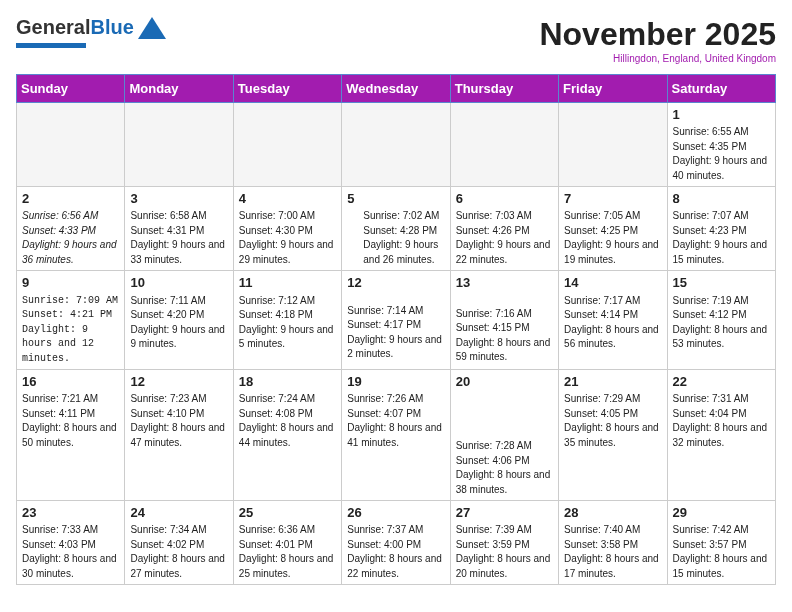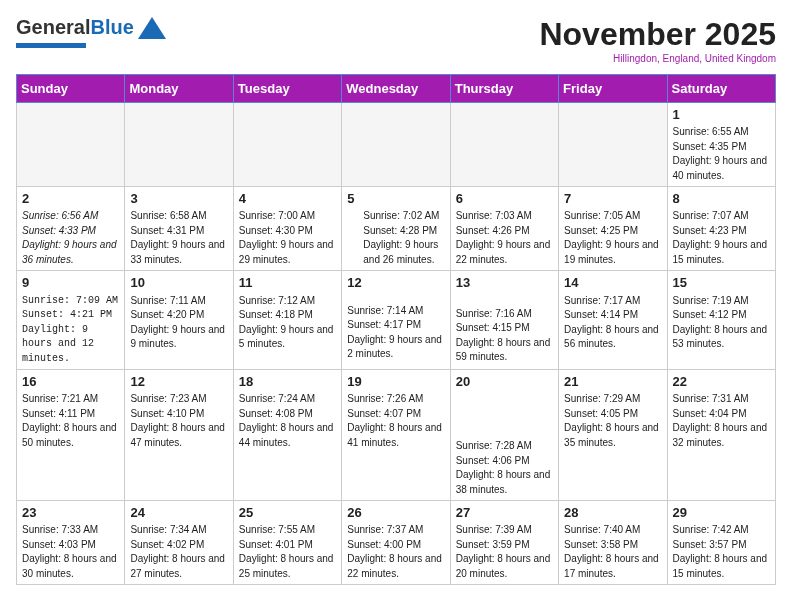--- a/index.html
+++ b/index.html
@@ -279,21 +279,21 @@
 Daylight: 8 hours and 30 minutes.</div>
         </td>
         <td>
           <span class="day-num">24</span>
           <div class="day-info" style="white-space: pre-line;">Sunrise: 7:34 AM
 Sunset: 4:02 PM
 Daylight: 8 hours and 27 minutes.</div>
         </td>
         <td>
           <span class="day-num">25</span>
-          <div class="day-info" style="white-space: pre-line;">Sunrise: 7:55 AM
+          <div class="day-info" style="white-space: pre-line;">Sunrise: 6:36 AM
 Sunset: 4:01 PM
 Daylight: 8 hours and 25 minutes.</div>
         </td>
         <td>
           <span class="day-num">26</span>
           <div class="day-info" style="white-space: pre-line;">Sunrise: 7:37 AM
 Sunset: 4:00 PM
 Daylight: 8 hours and 22 minutes.</div>
         </td>
         <td>

